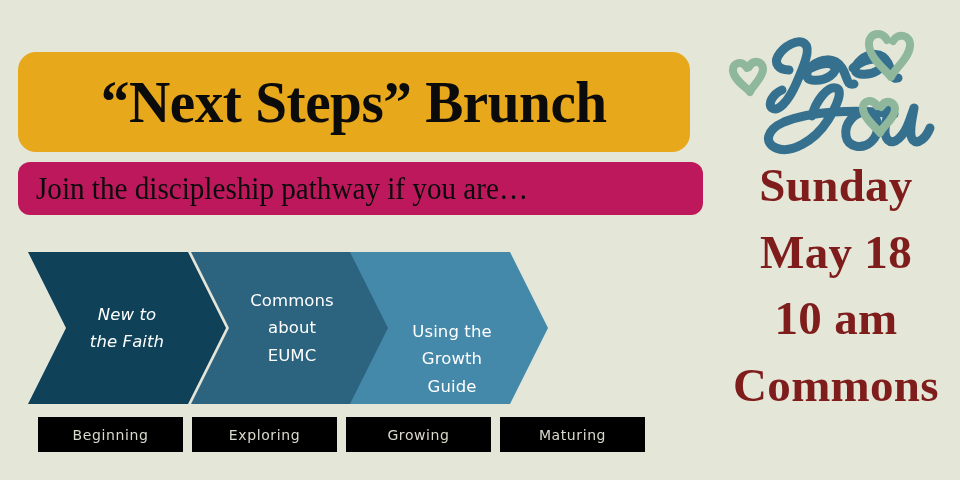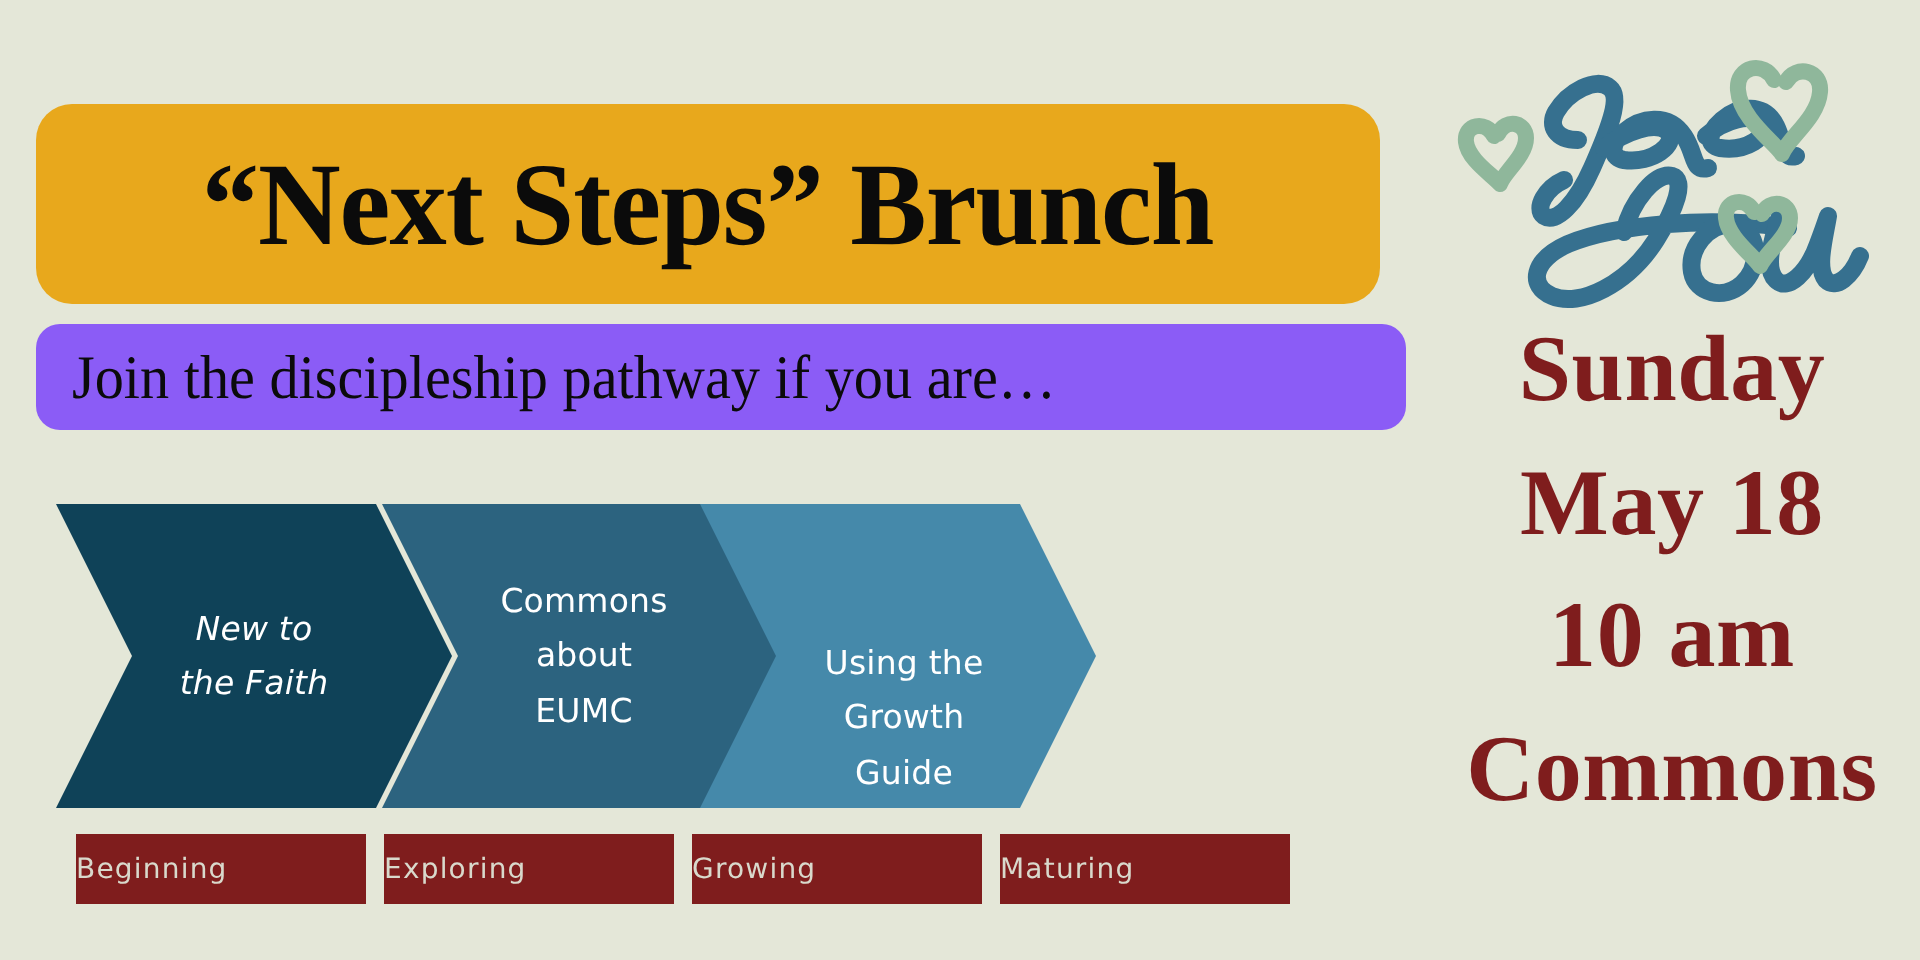--- a/index.html
+++ b/index.html
@@ -45,21 +45,21 @@
     color: #0b0b0b;
     letter-spacing: -0.5px;
     white-space: nowrap;
     transform: scaleX(0.97);
   }
   #subtitle-banner {
     left: 18px;
     top: 162px;
     width: 685px;
     height: 53px;
-    background: #8b5cf6;
+    background: #be185d;
     border-radius: 12px;
     padding-left: 18px;
   }
   #subtitle-text {
     font-family: "Liberation Serif", serif;
     font-size: 31px;
     line-height: 1;
     color: #0b0b0b;
     white-space: nowrap;
     transform: scaleX(0.94);
@@ -100,23 +100,24 @@
     text-align: center;
     letter-spacing: 0.1px;
     pointer-events: none;
   }
 
   
   .stage-chip {
     position: absolute;
     top: 417px;
     height: 35px;
-    background: #7f1d1d;
+    background: #000000;
     display: flex;
     align-items: center;
+    justify-content: center;
   }
   .stage-chip span {
     color: #d9d9cc;
     font-family: "DejaVu Sans", sans-serif;
     font-size: 14px;
     letter-spacing: 0.6px;
   }
 
   
   #script-art {

